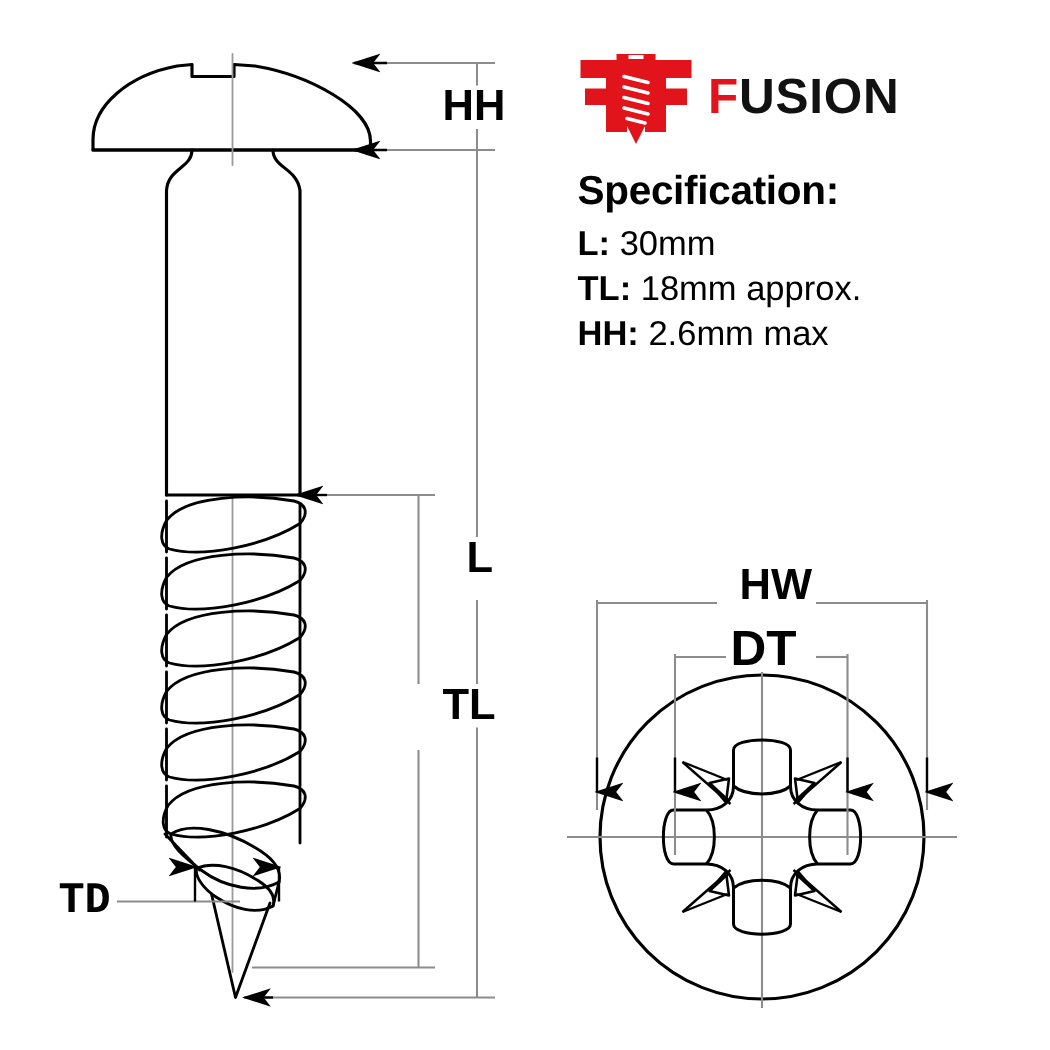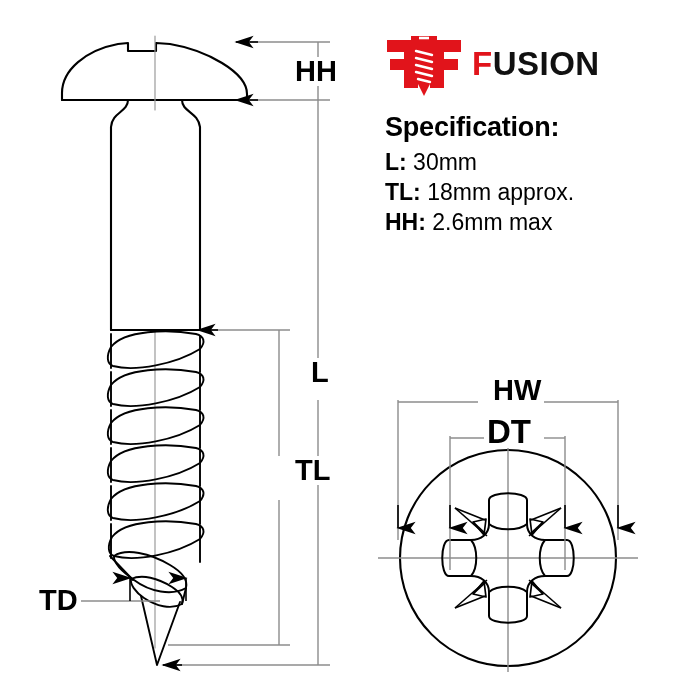--- a/index.html
+++ b/index.html
@@ -22,21 +22,21 @@
   .spec-row{font-size:23px;margin:0 0 3px 0;white-space:nowrap;color:#000;}
   .spec-key{font-weight:bold;}
   .spec-val{font-weight:normal;}
 
   
   .dim{position:absolute;font-weight:bold;color:#000;background:#fff;
        padding:0 3px;line-height:1;}
   .dim-hh{left:292px;top:57px;font-size:29px;}
   .dim-l{left:308px;top:358px;font-size:29px;}
   .dim-tl{left:258px;top:456px;font-size:29px;margin-left:34px;}
-  .dim-td{left:36px;top:586px;font-size:29px;}
+  .dim-td{left:36px;top:586px;font-size:29px;font-family:Liberation Mono, monospace;}
   .dim-hw{left:478px;top:376px;font-size:29px;margin-left:12px;}
   .dim-dt{left:484px;top:415px;font-size:33px;}
 </style>
 </head>
 <body>
 
 <div class="stage">
 
   <svg class="layer" viewBox="0 0 700 700" xmlns="http://www.w3.org/2000/svg">
     <defs>

